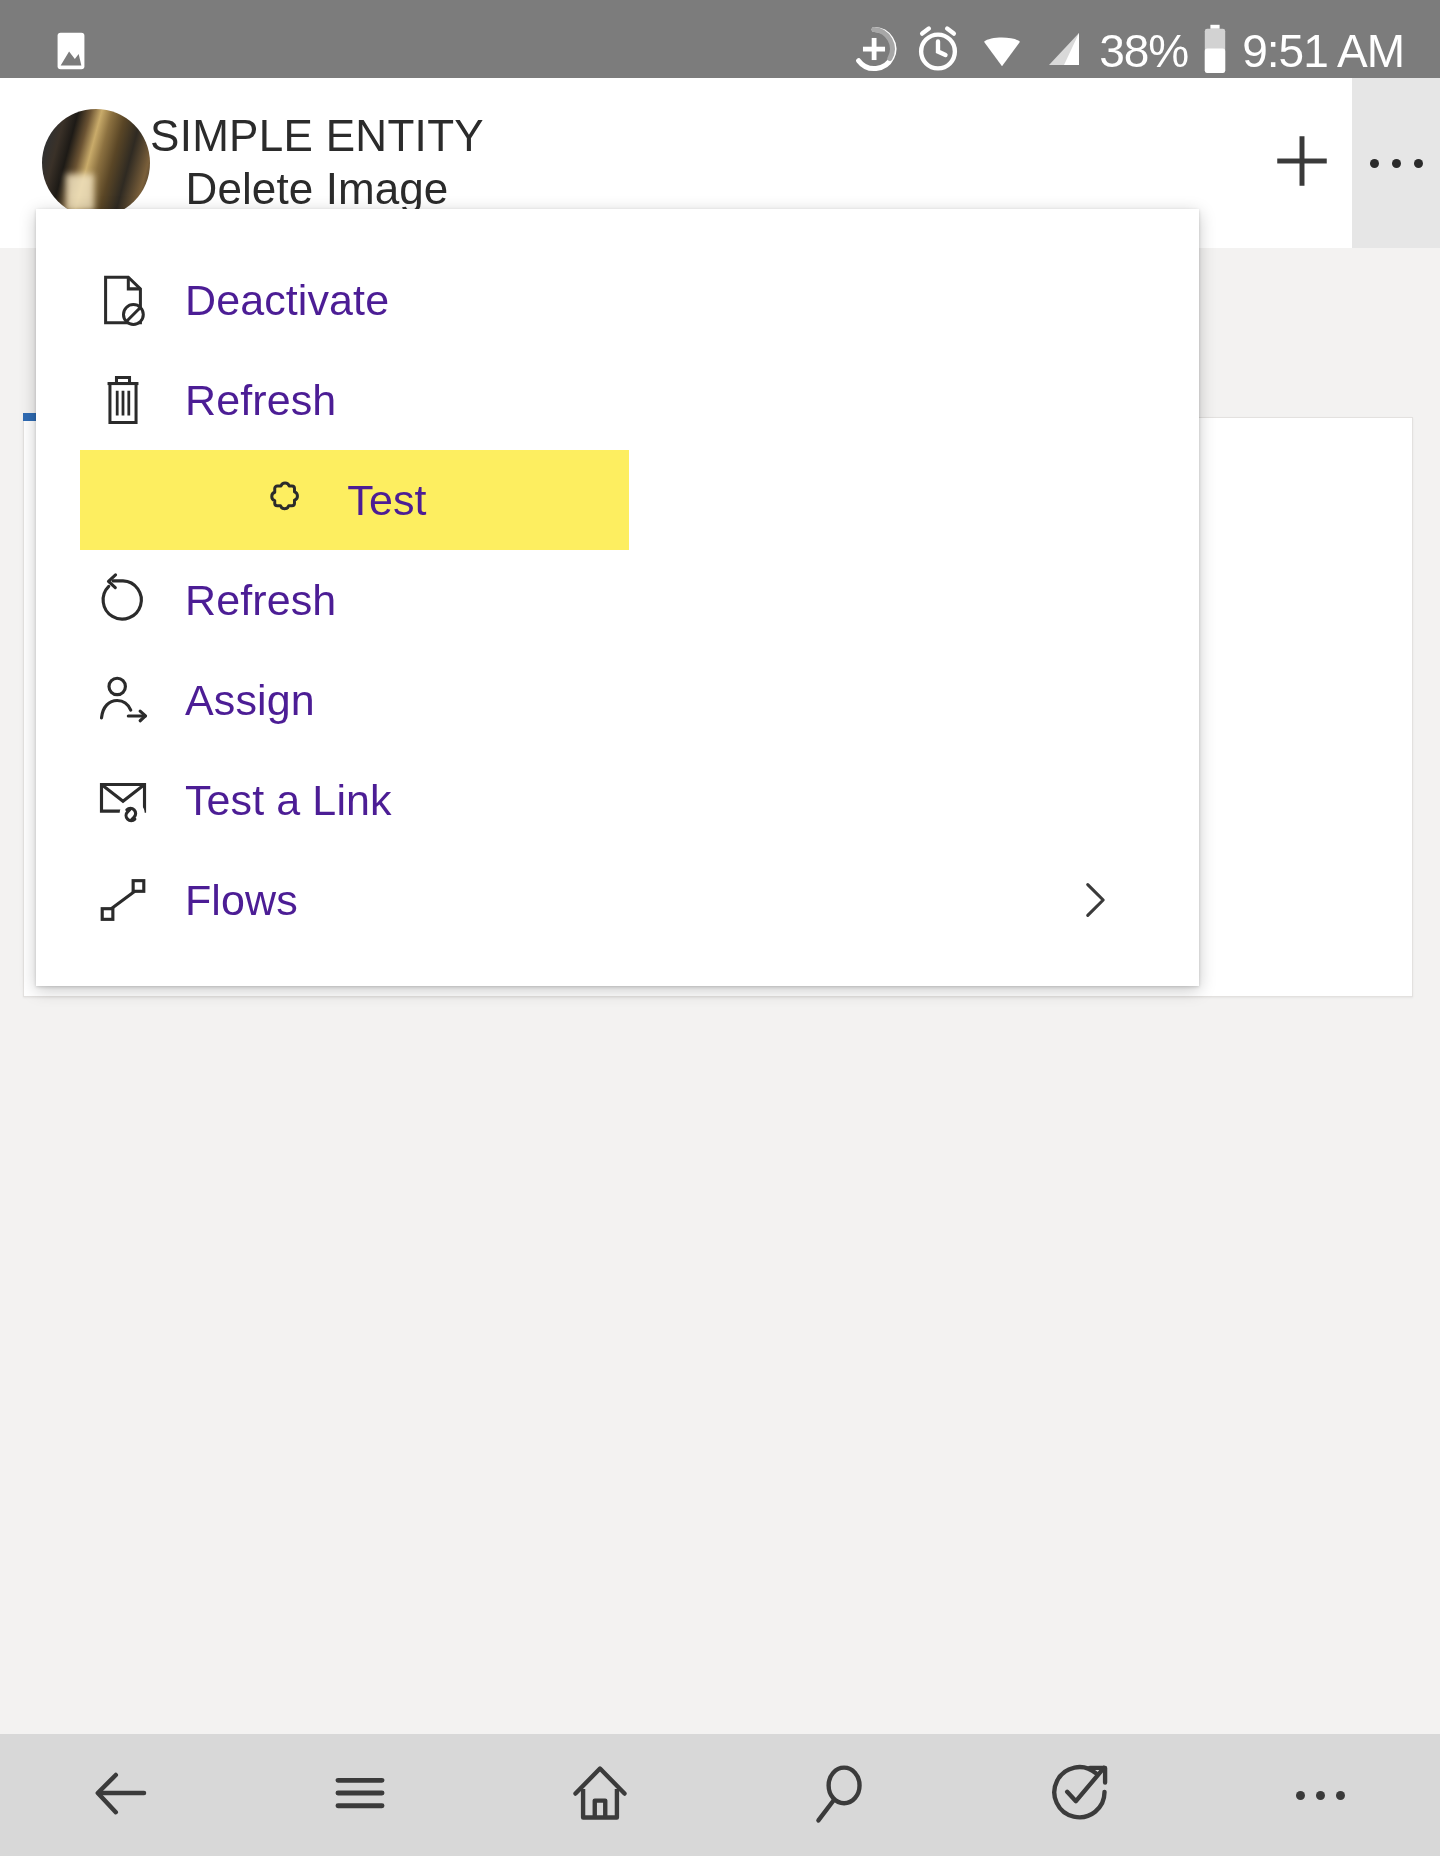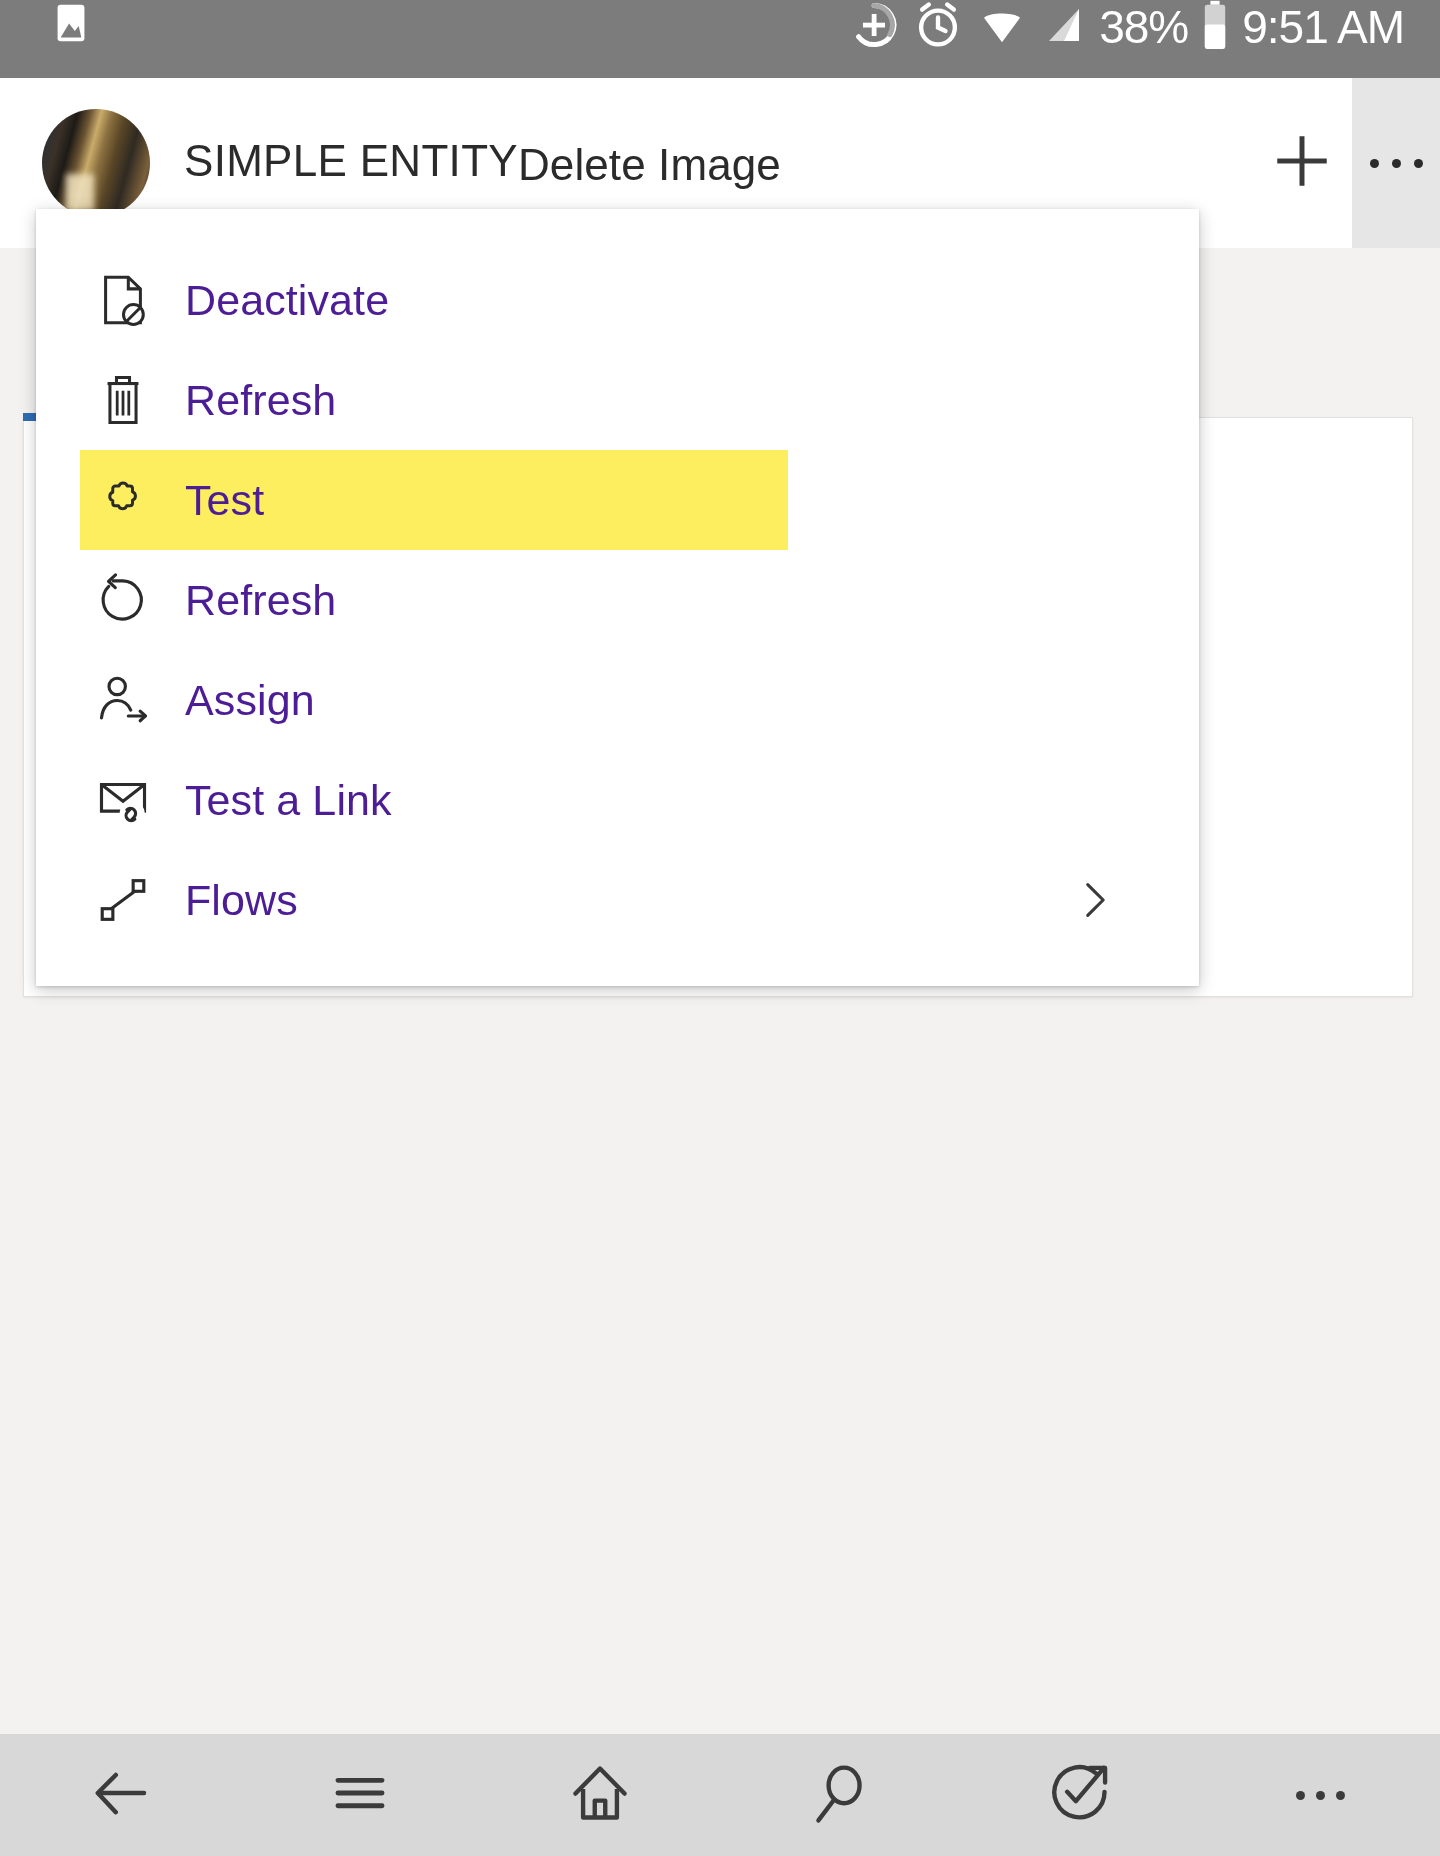--- a/index.html
+++ b/index.html
@@ -21,21 +21,21 @@
   }
 
   
   .statusbar {
     position: absolute;
     top: 0; left: 0;
     width: 1440px;
     height: 78px;
     background: #7c7c7c;
     display: flex;
-    align-items: flex-start;
+    align-items: flex-end;
     color: #ffffff;
   }
   .sb-left {
     display: flex;
     align-items: center;
     padding-left: 48px;
   }
   .sb-right {
     margin-left: auto;
     display: flex;
@@ -94,23 +94,22 @@
     content: "";
     position: absolute;
     left: 22%;
     bottom: 6%;
     width: 26%;
     height: 34%;
     background: rgba(240, 226, 190, 0.85);
     filter: blur(3px);
   }
   .appbar-titles {
-    margin-left: 34px;
-    display: flex;
-    flex-direction: row;
+    display: flex;
+    flex-direction: column;
     justify-content: center;
     text-align: center;
   }
   .app-title {
     font-size: 44px;
     font-weight: 400;
     color: #2b2b2b;
     line-height: 1.12;
     letter-spacing: 0.3px;
   }
@@ -221,21 +220,22 @@
   .menu-item .mi-chevron {
     margin-left: auto;
     display: flex;
     align-items: center;
     padding-right: 40px;
   }
   .menu-item.highlight {
     background: #fdee60;
     margin-left: 44px;
     padding-left: 14px;
-    width: 708px;
+    width: 549px;
+    justify-content: center;
   }
 
   
   .bottomnav {
     position: absolute;
     left: 0; bottom: 0;
     width: 1440px;
     height: 122px;
     background: #d8d8d8;
     display: flex;

